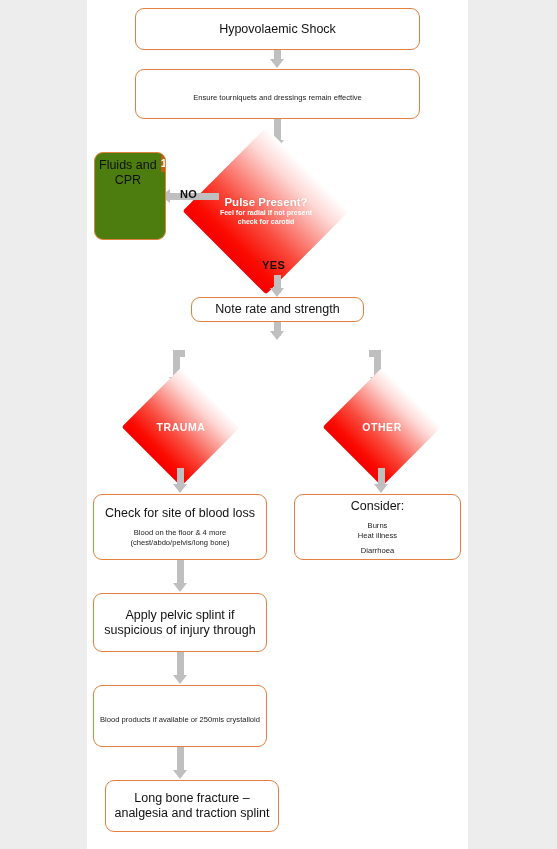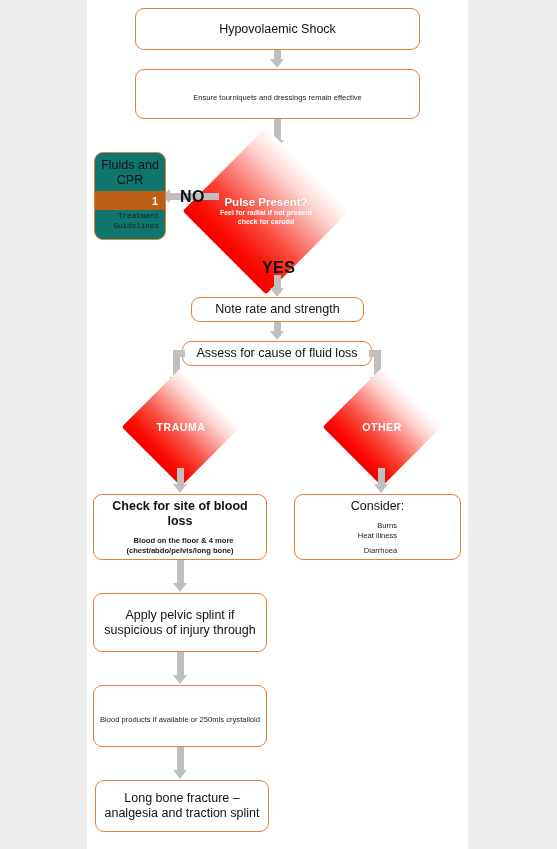--- a/index.html
+++ b/index.html
@@ -58,21 +58,21 @@
     line-height: 15px;
     color: #111111;
     padding: 0 6px;
   }
   .node .sub {
     font-size: 7.6px;
     line-height: 10px;
     color: #1a1a1a;
     padding: 0 6px;
   }
-  .node .sub.gap { margin-top: 7px; text-align: right; }
+  .node .sub.gap { margin-top: 7px; }
   .sub-line { display: block; }
 
   
   .diamond {
     position: absolute;
     display: flex;
     align-items: center;
     justify-content: center;
     text-align: center;
   }
@@ -124,36 +124,36 @@
     border-top: 9px solid #BFBFBF;
   }
   .arrow-left {
     border-top: 7px solid transparent;
     border-bottom: 7px solid transparent;
     border-right: 9px solid #BFBFBF;
   }
 
   .edge-label {
     position: absolute;
-    font-size: 16px;
+    font-size: 11px;
     font-weight: bold;
     color: #101010;
     letter-spacing: 0.4px;
   }
 
   
   #guideline-card {
     position: absolute;
     box-sizing: border-box;
     border: 1.3px solid #E2813E;
     border-radius: 9px;
-    background: #0f766e;
+    background: #4d7c0f;
     overflow: hidden;
     display: flex;
-    flex-direction: column;
+    flex-direction: row;
   }
   #guideline-card .gl-top {
     flex: 0 0 auto;
     padding: 5px 4px 3px 4px;
     text-align: center;
     font-size: 12.5px;
     line-height: 15px;
     color: #111111;
   }
   #guideline-card .gl-band {
@@ -232,23 +232,20 @@
     <div class="conn" style="left:187px; top:275px; width:7px; height:18px;"></div>
     <div class="arrowhead arrow-down" style="left:183px; top:288px;"></div>
 
     <div class="node" style="left:104px; top:297px; width:173px; height:25px;">
       <div class="title">Note rate and strength</div>
     </div>
 
     <div class="conn" style="left:187px; top:322px; width:7px; height:14px;"></div>
     <div class="arrowhead arrow-down" style="left:183px; top:331px;"></div>
 
-    <div class="node" style="left:95px; top:341px; width:190px; height:25px;">
-      <div class="title">Assess for cause of fluid loss</div>
-    </div>
 
     <div class="conn" style="left:86px; top:350px; width:12px; height:7px;"></div>
     <div class="conn" style="left:86px; top:350px; width:7px; height:31px;"></div>
     <div class="arrowhead arrow-down" style="left:82px; top:377px;"></div>
 
     <div class="conn" style="left:282px; top:350px; width:12px; height:7px;"></div>
     <div class="conn" style="left:287px; top:350px; width:7px; height:31px;"></div>
     <div class="arrowhead arrow-down" style="left:283px; top:377px;"></div>
 
     <div class="diamond small" style="left:253px; top:385px; width:84px; height:84px;">
@@ -260,21 +257,21 @@
       <div class="dshape"></div>
       <div class="dlabel">TRAUMA</div>
     </div>
 
     <div class="conn" style="left:90px; top:468px; width:7px; height:20px;"></div>
     <div class="arrowhead arrow-down" style="left:86px; top:484px;"></div>
 
     <div class="conn" style="left:291px; top:468px; width:7px; height:20px;"></div>
     <div class="arrowhead arrow-down" style="left:287px; top:484px;"></div>
 
-    <div class="node" style="left:6px; top:494px; width:174px; height:66px;font-weight:bold;">
+    <div class="node" style="left:6px; top:494px; width:174px; height:66px;">
       <div class="title">Check for site of blood loss</div>
       <div class="sub gap">
         <span class="sub-line">Blood on the floor &amp; 4 more</span>
         <span class="sub-line">(chest/abdo/pelvis/long bone)</span>
       </div>
     </div>
 
     <div class="node" style="left:207px; top:494px; width:167px; height:66px;">
       <div class="title">Consider:</div>
       <div class="sub gap">
@@ -297,21 +294,21 @@
     <div class="conn" style="left:90px; top:652px; width:7px; height:27px;"></div>
     <div class="arrowhead arrow-down" style="left:86px; top:675px;"></div>
 
     <div class="node" style="left:6px; top:685px; width:174px; height:62px;">
       <div class="sub gap">Blood products if available or 250mls crystalloid</div>
     </div>
 
     <div class="conn" style="left:90px; top:747px; width:7px; height:27px;"></div>
     <div class="arrowhead arrow-down" style="left:86px; top:770px;"></div>
 
-    <div class="node" style="left:8px; top:780px; width:174px; height:52px;">
+    <div class="node" style="left:18px; top:780px; width:174px; height:52px;">
       <div class="title">
         <div>Long bone fracture –</div>
         <div>analgesia and traction splint</div>
       </div>
     </div>
 
   </div>
 </div>
 
 </body></html>

